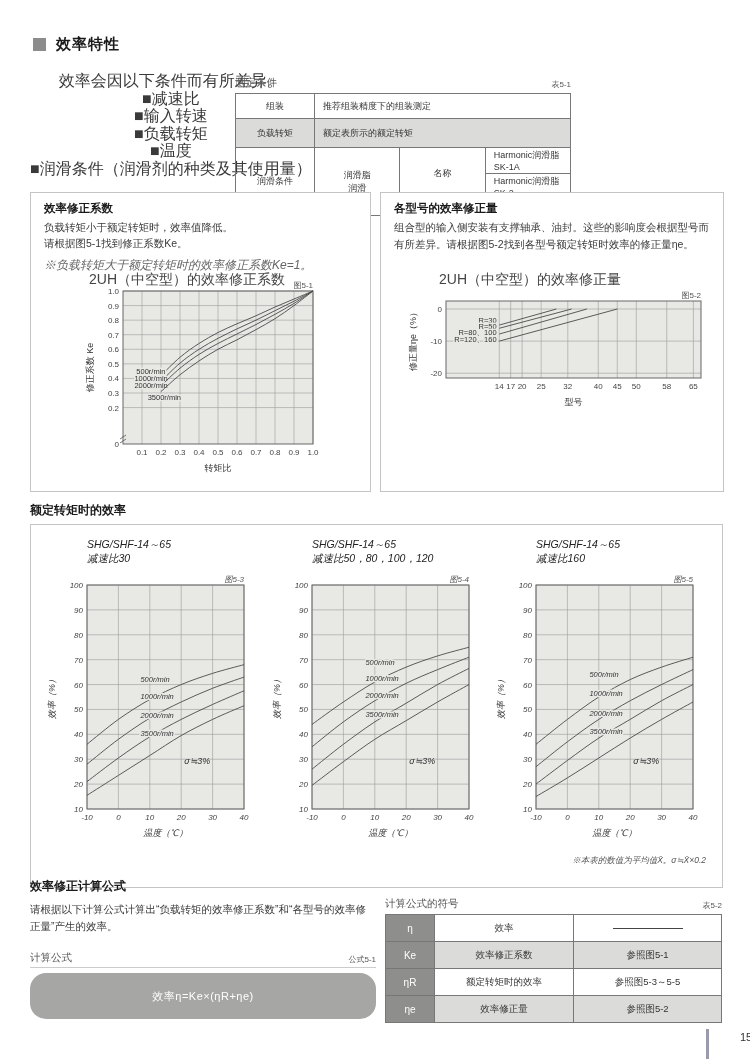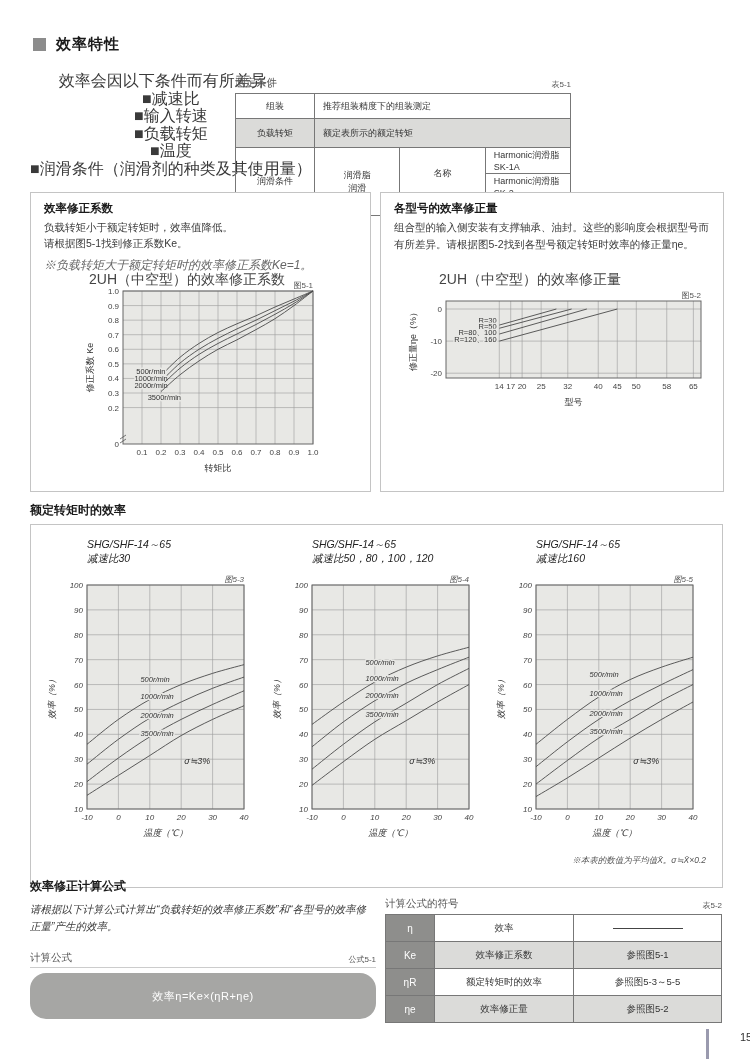--- a/index.html
+++ b/index.html
@@ -45,21 +45,21 @@
   #rated-title{position:absolute;left:30px;top:502px;font-size:12px;font-weight:bold;color:#1a1a1a;margin:0;}
   #rated-panel{left:30px;top:524px;width:691px;height:362px;font-style:italic;}
   .rblock{position:absolute;top:12px;width:216px;}
   .rb1{left:14px;} .rb2{left:239px;} .rb3{left:463px;}
   .rb-title{margin-left:42px;font-size:10.5px;line-height:14px;color:#222;}
   .rblock .chart{position:absolute;left:0;top:36px;}
   .rated-note{position:absolute;right:16px;top:330px;font-size:8.5px;color:#555;}
   
   #formula-sec{position:absolute;left:30px;top:878px;width:346px;}
   #formula-sec h2{font-size:12px;font-weight:bold;color:#1a1a1a;margin:0 0 6px 0;}
-  .f-body{font-size:10.5px;line-height:17px;color:#3a3a3a;font-style:italic;}
+  .f-body{font-size:10.5px;line-height:17px;color:#3a3a3a;}
   .calc-row{display:flex;justify-content:space-between;align-items:flex-end;margin-top:16px;
             border-bottom:1px solid #ccc;padding-bottom:2px;}
   .f-box{margin-top:5px;height:46px;background:#a6a6a4;color:#fff;font-size:11px;
          display:flex;align-items:center;justify-content:center;letter-spacing:.5px;border-radius:16px;}
   
   #symbols{position:absolute;left:385px;top:897px;width:337px;}
   .stable{border:1.5px solid #555;}
   .stable td{height:24px;text-align:center;font-size:9.5px;}
   .stable .sym{background:#8e8e8c;color:#fff;width:40px;font-size:10px;}
   .stable .nm{width:130px;}

